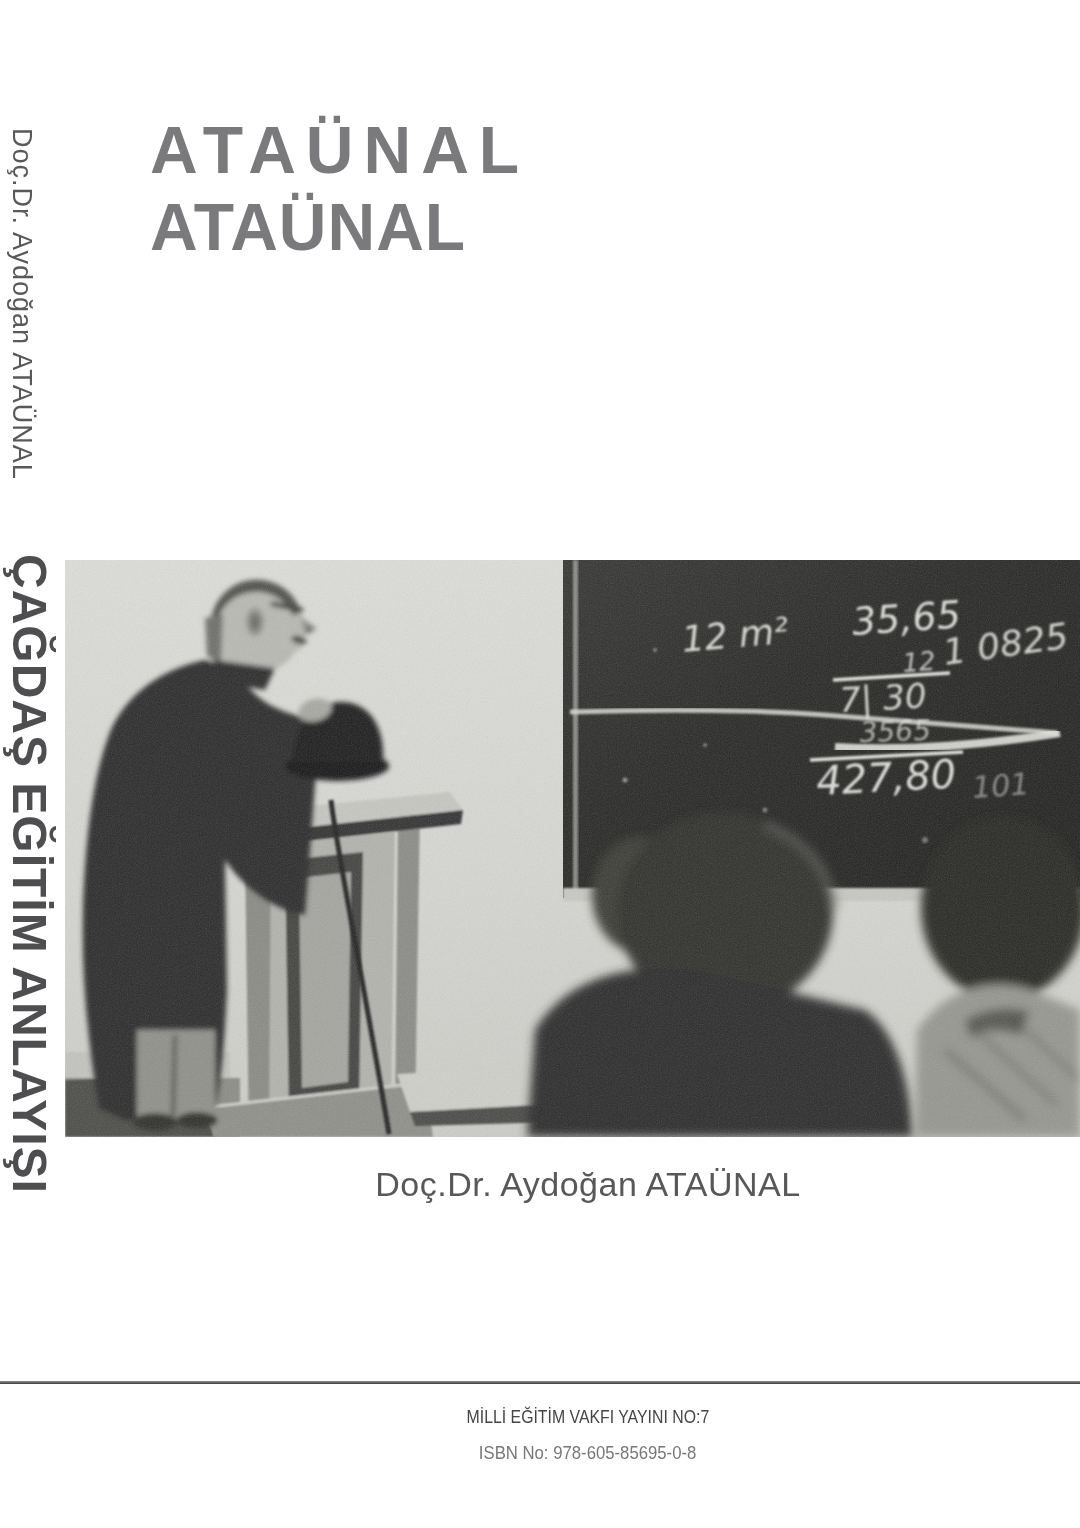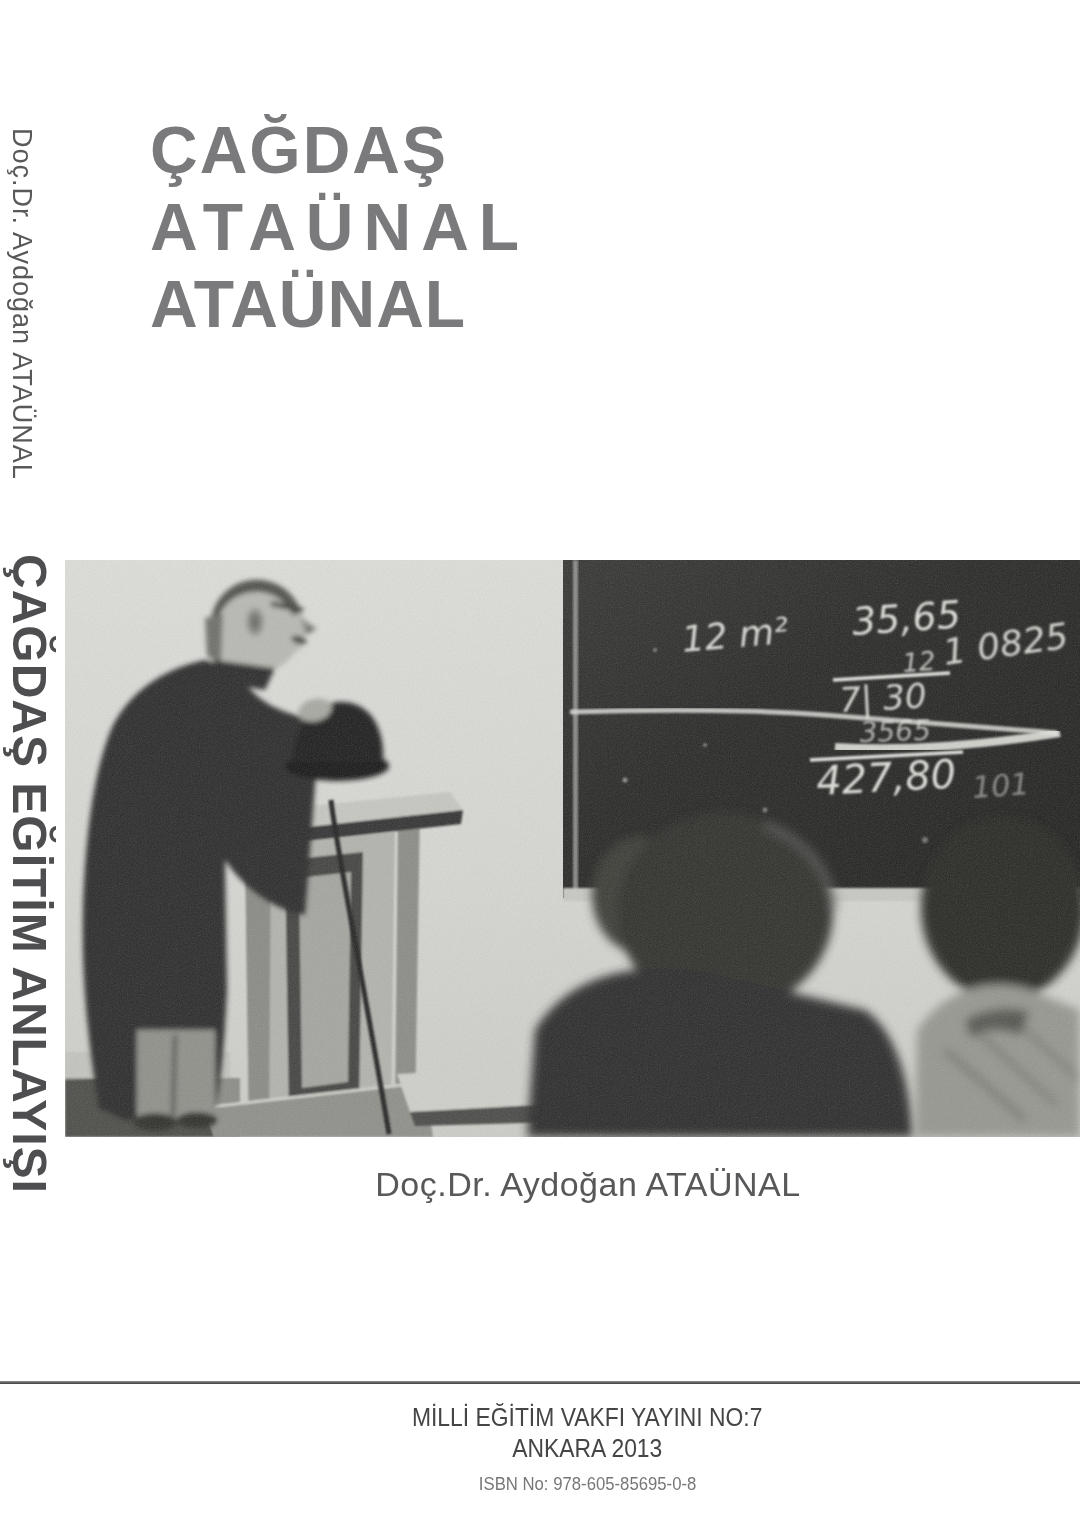--- a/index.html
+++ b/index.html
@@ -47,38 +47,37 @@
   .divider{
     position:absolute;left:0;right:0;top:1381px;height:3px;
     background:linear-gradient(180deg,#909090 0%,#6a6a6a 45%,#3d3d3d 100%);
   }
   .footer{
     position:absolute;left:95px;right:0;top:1402px;
     text-align:center;color:#454547;
   }
   .footer .line{display:block;}
   .footer .cond{display:inline-block;transform:scaleX(0.88);transform-origin:center;}
-  .footer .pub{font-size:26px;line-height:31px;letter-spacing:0px;}
+  .footer .pub{font-size:18px;line-height:31px;letter-spacing:0px;}
   .footer .city{font-size:26px;line-height:31px;}
   .footer .isbn{font-size:19px;line-height:26px;color:#77777a;margin-top:7px;}
   .chalk{
     font-family:"DejaVu Sans", sans-serif;
     font-style:italic;
     fill:#e9e9e4;
   }
 </style>
 </head>
 <body>
 
 <div class="spine-author">Doç.Dr. Aydoğan ATAÜNAL</div>
 
 <div class="spine-title">ÇAĞDAŞ EĞİTİM ANLAYIŞI</div>
 
 <div class="main-title">
-  <span class="t1">ÇAĞDAŞ</span>
   <span class="t2">ATAÜNAL</span>
   <span class="t3">ATAÜNAL</span>
 </div>
 
 <div class="photo-wrap">
 <svg width="1015" height="577" viewBox="0 0 1015 577" xmlns="http://www.w3.org/2000/svg">
   <defs>
     <linearGradient id="wallGrad" x1="0" y1="0" x2="0" y2="1">
       <stop offset="0" stop-color="#dededa"></stop>
       <stop offset="0.55" stop-color="#d7d7d3"></stop>
@@ -214,15 +213,14 @@
 
   <rect x="0" y="0" width="1015" height="577" fill="#8a8a8a" filter="url(#grainF)" opacity="0.8"></rect>
 </svg>
 </div>
 
 <div class="author-line">Doç.Dr. Aydoğan ATAÜNAL</div>
 
 <div class="divider"></div>
 <div class="footer">
   <span class="line pub"><span class="cond">MİLLİ EĞİTİM VAKFI YAYINI NO:7</span></span>
-  <span class="line city"><span class="cond">ANKARA 2013</span></span>
   <span class="line isbn"><span class="cond">ISBN No: 978-605-85695-0-8</span></span>
 </div>
 
 </body></html>

